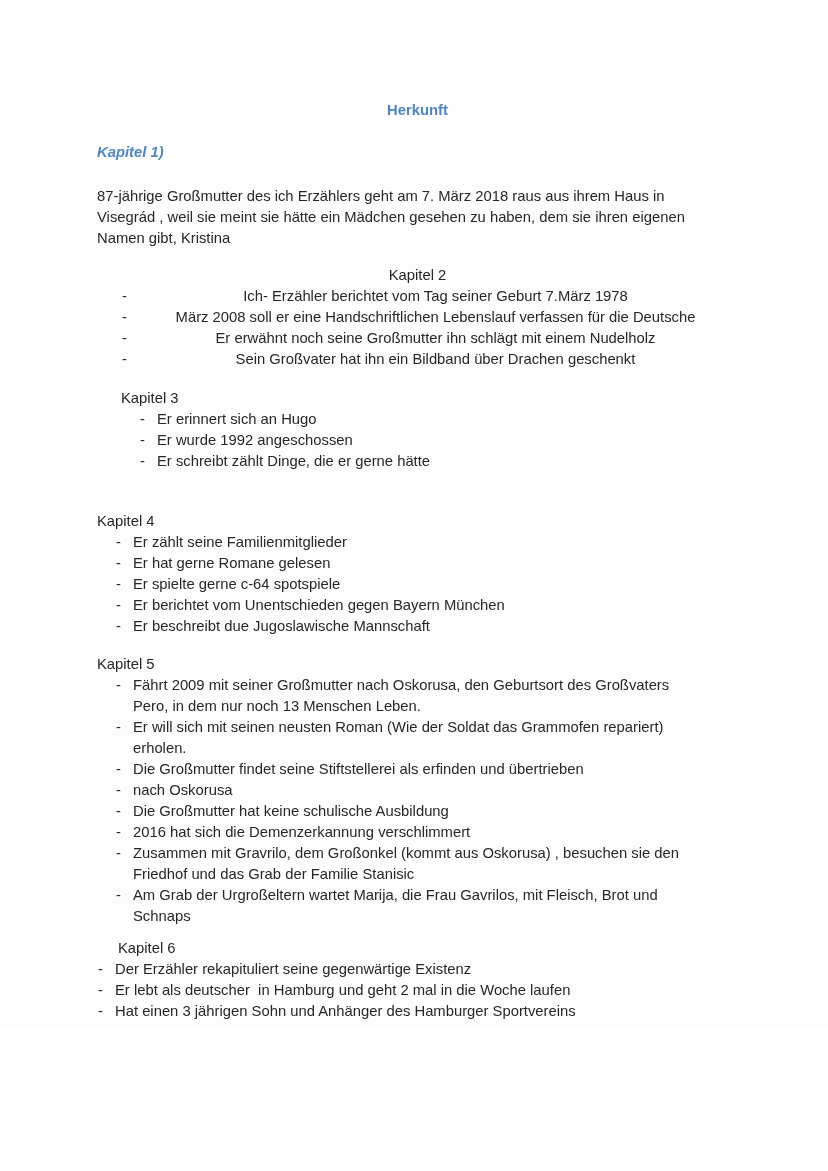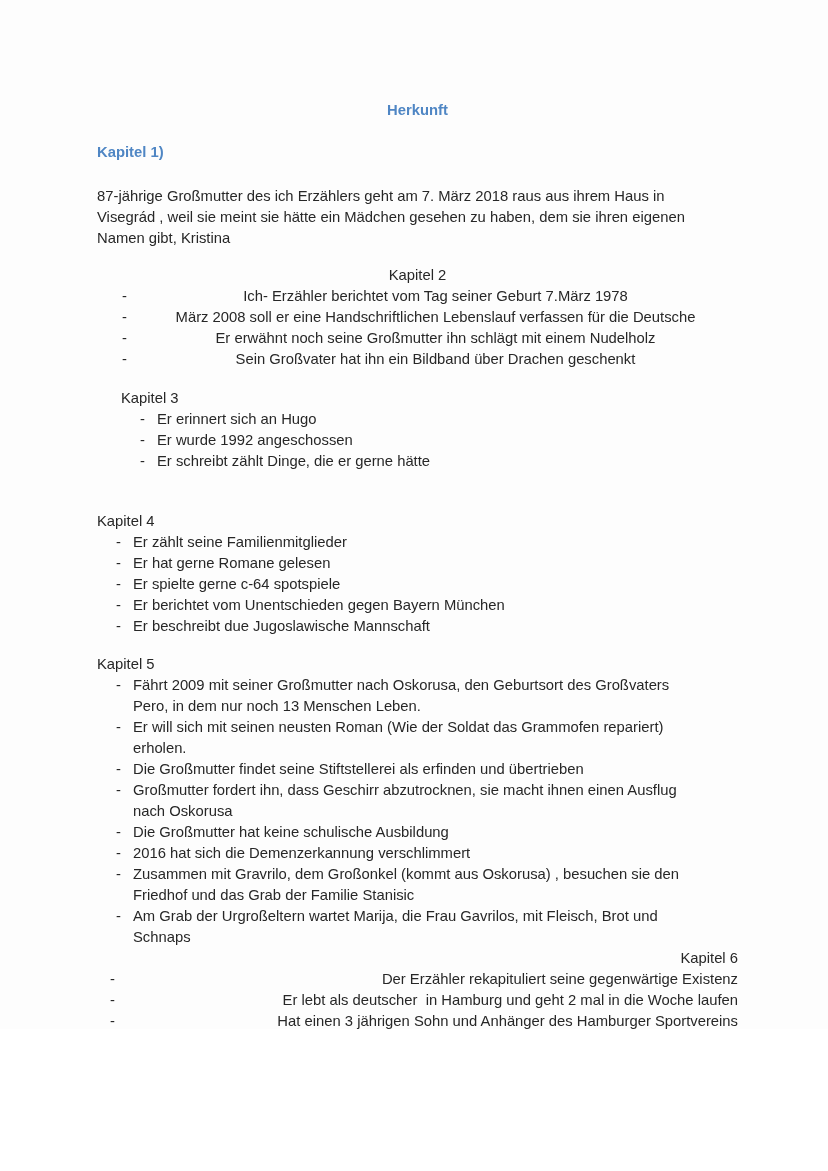--- a/index.html
+++ b/index.html
@@ -25,28 +25,29 @@
   .line { white-space: pre; }
   .doc-title {
     text-align: center;
     font-weight: 700;
     color: var(--accent);
   }
   .heading { white-space: pre; }
   .heading.blue {
     color: var(--accent);
     font-weight: 700;
+    font-style: italic;
   }
   .sec-k1 { margin-top: 21px; }
   .para   { margin-top: 23px; }
   .sec-k2 { margin-top: 16px; text-align: center; }
   .sec-k3 { margin-top: 18px; margin-left: 24px; }
   .sec-k4 { margin-top: 39px; }
   .sec-k5 { margin-top: 17px; }
-  .sec-k6 { margin-top: 0; text-align: right; }
+  .sec-k6 { margin-top: 11px; }
   .bullets { padding-left: 19px; }
   .bullets.flush { padding-left: 1px; }
   .sec-k6 .heading { margin-left: 21px; }
   .bullet {
     display: grid;
     grid-template-columns: 17px 1fr;
     align-items: start;
   }
   .dash { white-space: pre; }
 </style>
@@ -175,21 +176,20 @@
       </div>
       <div class="bullet">
         <span class="dash">-</span>
         <div class="bullet-lines">
           <div class="line">Die Großmutter findet seine Stiftstellerei als erfinden und übertrieben</div>
         </div>
       </div>
       <div class="bullet">
         <span class="dash">-</span>
         <div class="bullet-lines">
-          <div class="line">Großmutter fordert ihn, dass Geschirr abzutrocknen, sie macht ihnen einen Ausflug</div>
           <div class="line">nach Oskorusa</div>
         </div>
       </div>
       <div class="bullet">
         <span class="dash">-</span>
         <div class="bullet-lines">
           <div class="line">Die Großmutter hat keine schulische Ausbildung</div>
         </div>
       </div>
       <div class="bullet">

